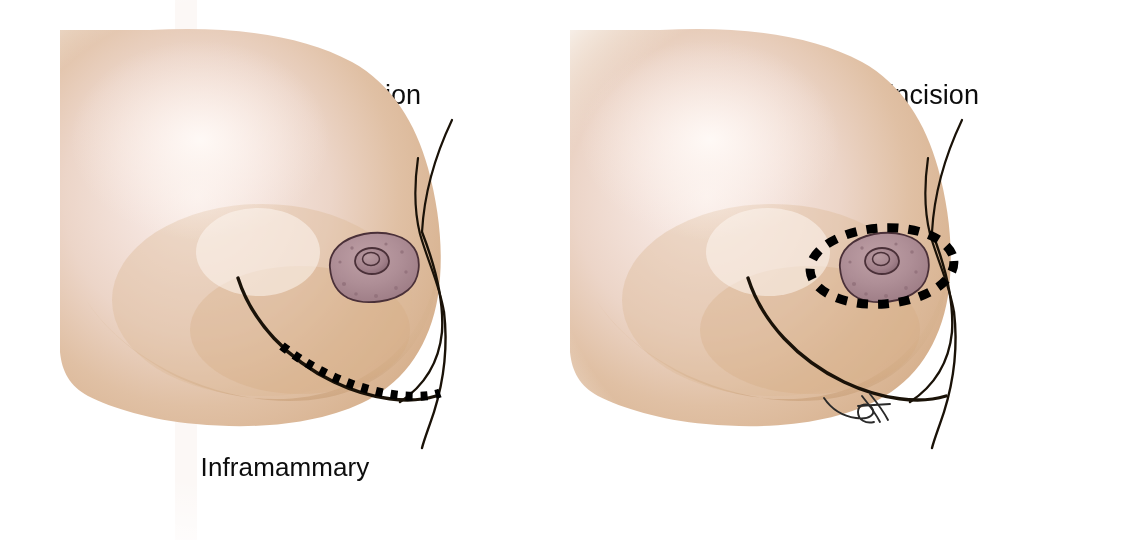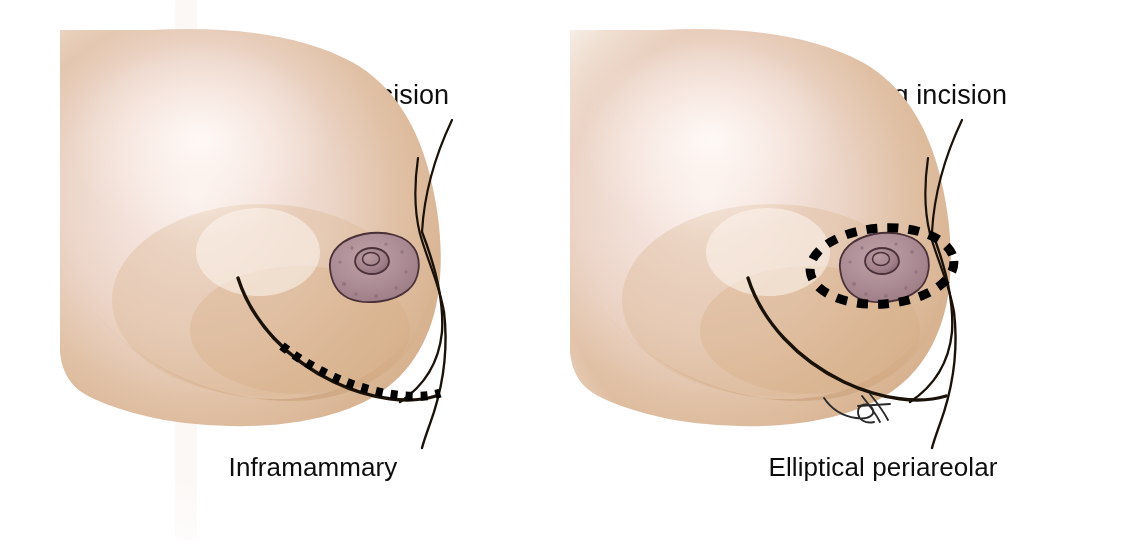--- a/index.html
+++ b/index.html
@@ -27,21 +27,20 @@
   .caption {
     position: absolute;
     width: 100%;
     text-align: center;
     color: #0d0d0d;
     font-size: 27px;
     font-family: "Liberation Sans", sans-serif;
     font-weight: 400;
     letter-spacing: 0.1px;
     white-space: nowrap;
-    padding-left: 28px;
   }
   .caption-top    { top: 80px; }
   .caption-bottom { top: 452px; font-size: 26px; }
 
   .art {
     position: absolute;
     top: 0;
     left: 0;
     width: 570px;
     height: 540px;
@@ -305,16 +304,15 @@
         <path d="M 254,398 C 262,410 272,416 286,418
                  C 300,420 306,414 302,408
                  C 298,402 288,404 288,412
                  C 288,420 296,424 304,422"></path>
         <path d="M 292,396 C 300,406 306,414 310,422"></path>
         <path d="M 300,394 C 308,404 314,412 318,420"></path>
         <path d="M 288,406 L 320,404"></path>
       </g>
     </svg>
 
-    <div class="caption caption-bottom">Elliptical periareolar</div>
   </div>
 
 </div>
 
 </body></html>

